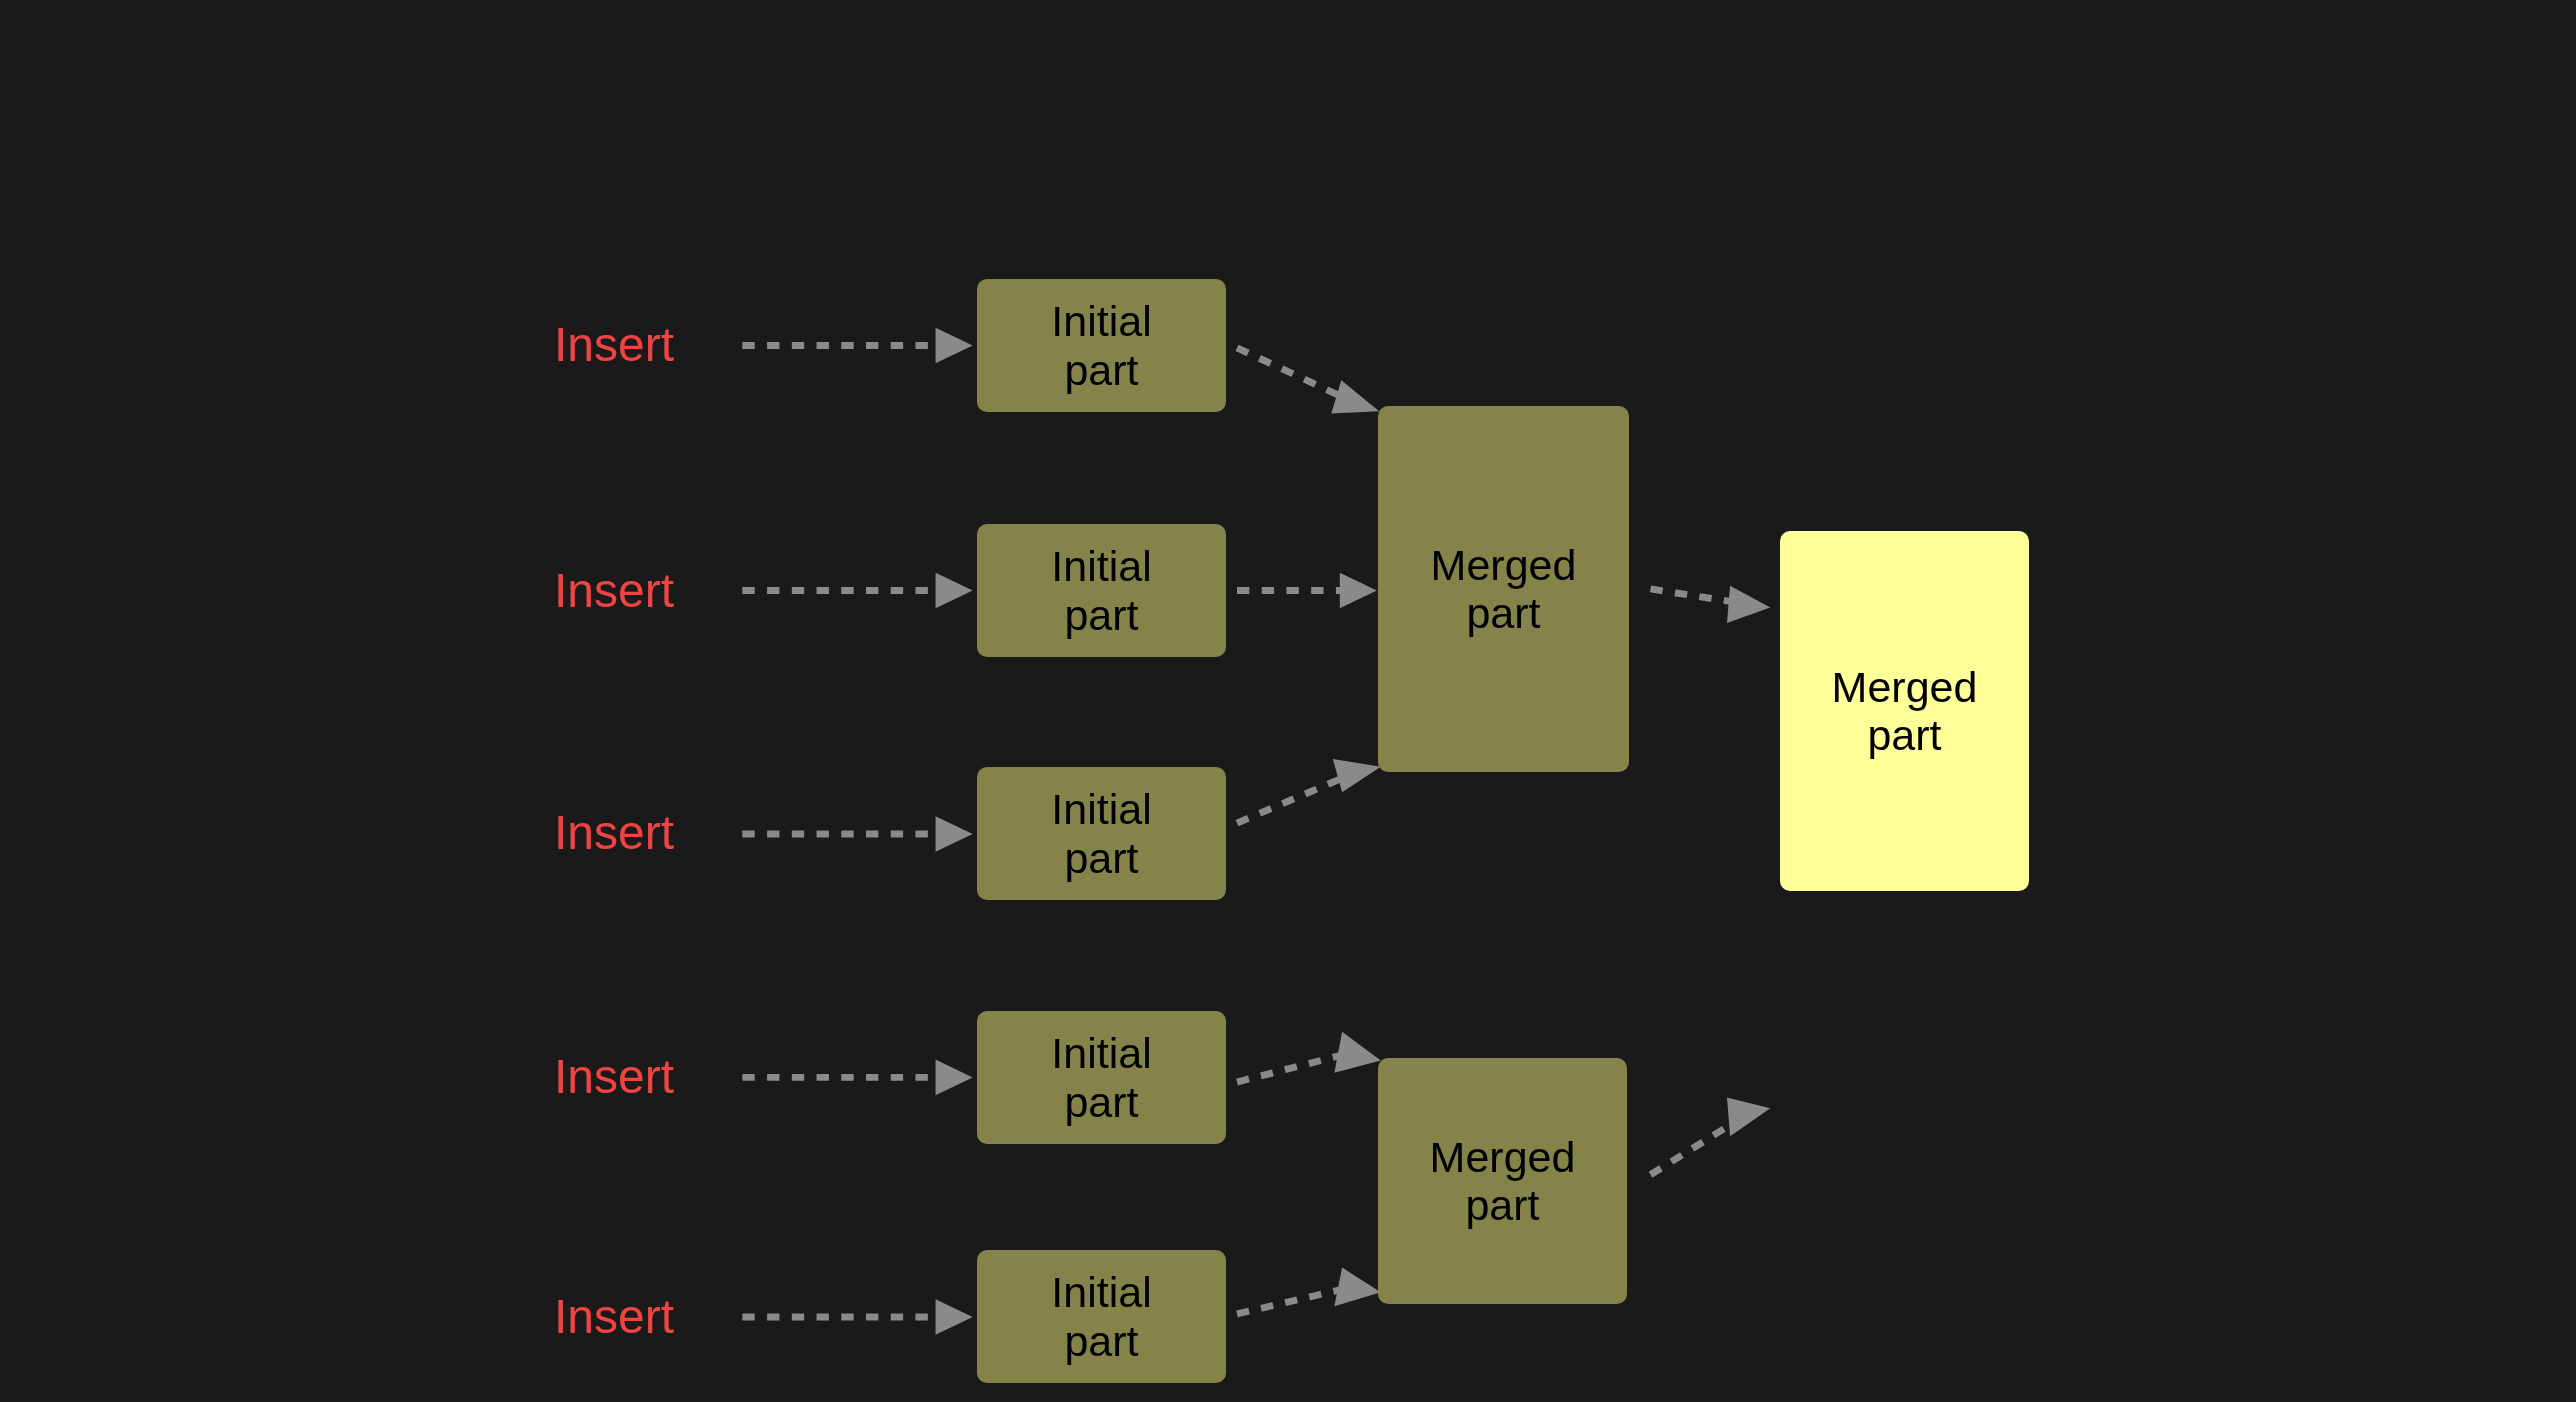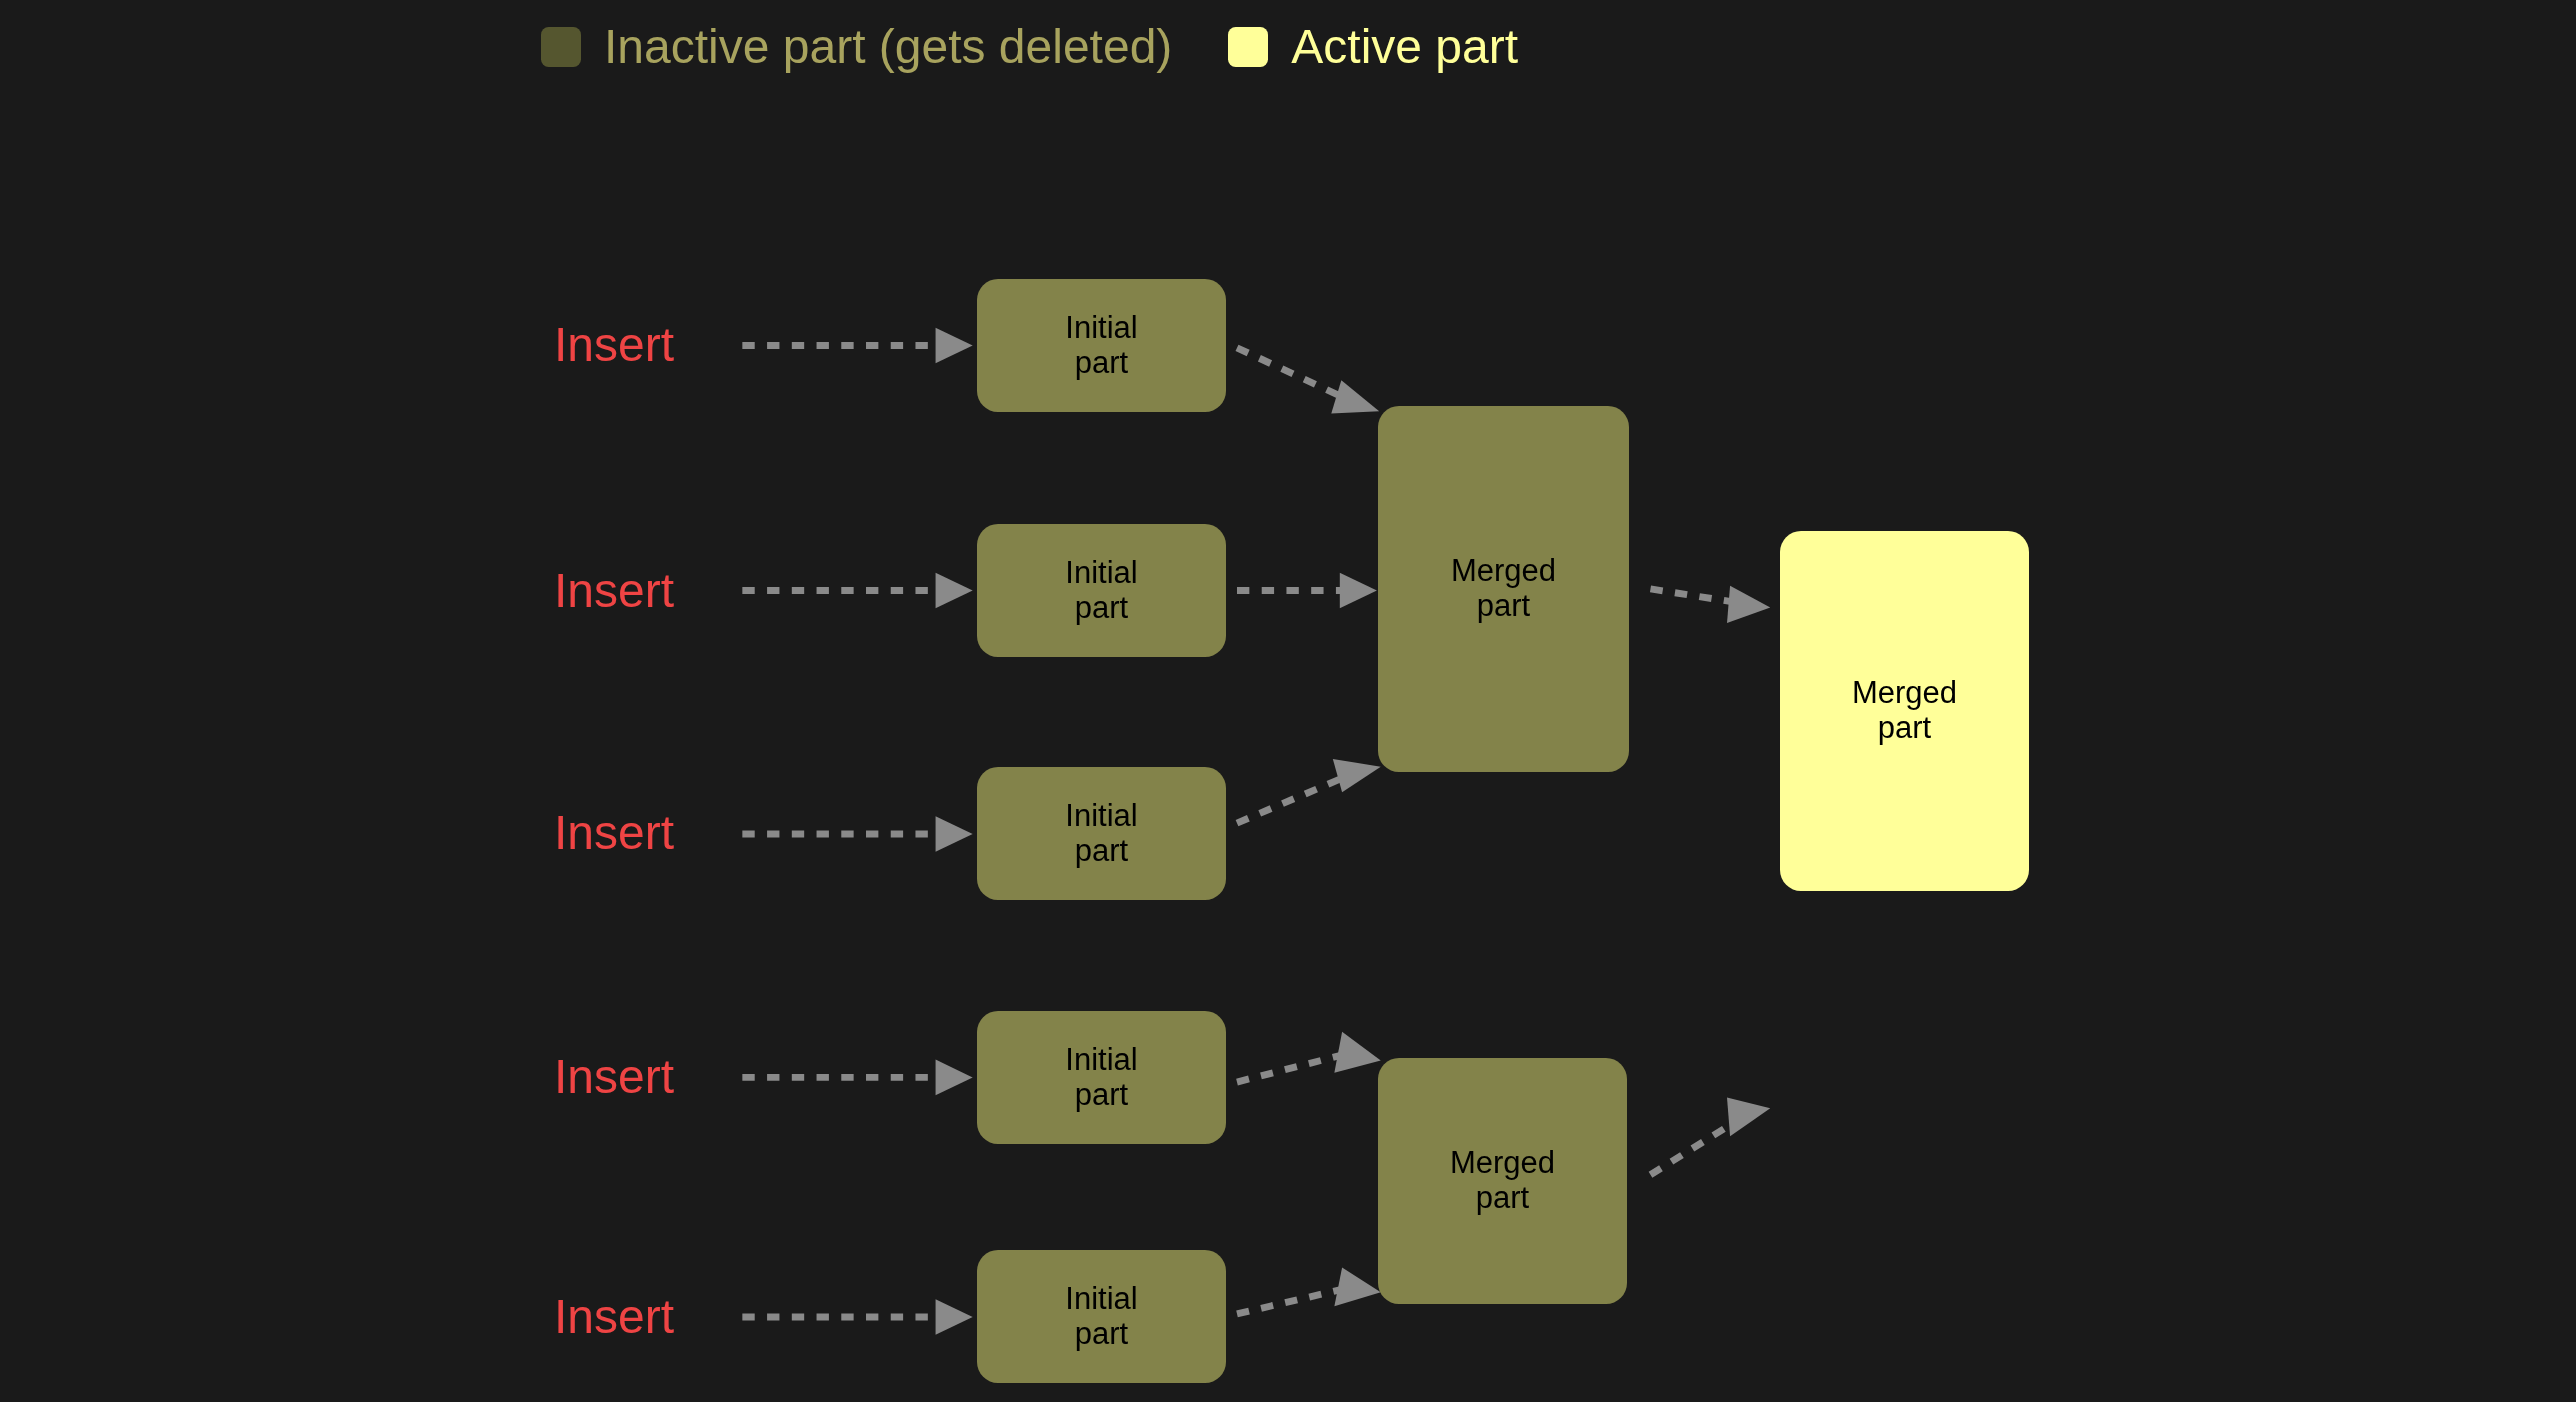--- a/index.html
+++ b/index.html
@@ -52,23 +52,23 @@
   .legend-gap { width: 56px; flex: 0 0 auto; }
 
   
   .node {
     position: absolute;
     display: flex;
     align-items: center;
     justify-content: center;
     text-align: center;
     color: #000000;
-    font-size: 31px;
+    font-size: 43px;
     line-height: 1.12;
-    border-radius: 21px;
+    border-radius: 10px;
     box-sizing: border-box;
     padding: 3.1px 7.7px;
   }
   .node.inactive { background: #83834a; }
   .node.active   { background: #ffff99; }
 
   .node-label { display: block; }
 
   
   .initial { width: 249px; height: 133px; left: 977px; }
@@ -115,31 +115,20 @@
     stroke-dasharray: 16 16;
     fill: none;
   }
   .arrow-head { fill: #8a8a8a; }
 </style>
 </head>
 <body>
 
 <div id="stage">
 
-  <div class="legend">
-    <div class="legend-group">
-      <span class="legend-swatch inactive"></span>
-      <span class="legend-label inactive">Inactive part (gets deleted)</span>
-    </div>
-    <span class="legend-gap"></span>
-    <div class="legend-group">
-      <span class="legend-swatch active"></span>
-      <span class="legend-label active">Active part</span>
-    </div>
-  </div>
 
   <svg id="arrows" viewBox="0 0 3332 1814" width="2576" height="1402">
 
     <g>
       <line class="arrow-line" x1="960" y1="447" x2="1222" y2="447"></line>
       <polygon class="arrow-head" points="1210,424 1258,447 1210,470"></polygon>
     </g>
 
     <g>
       <line class="arrow-line" x1="960" y1="764" x2="1222" y2="764"></line>

